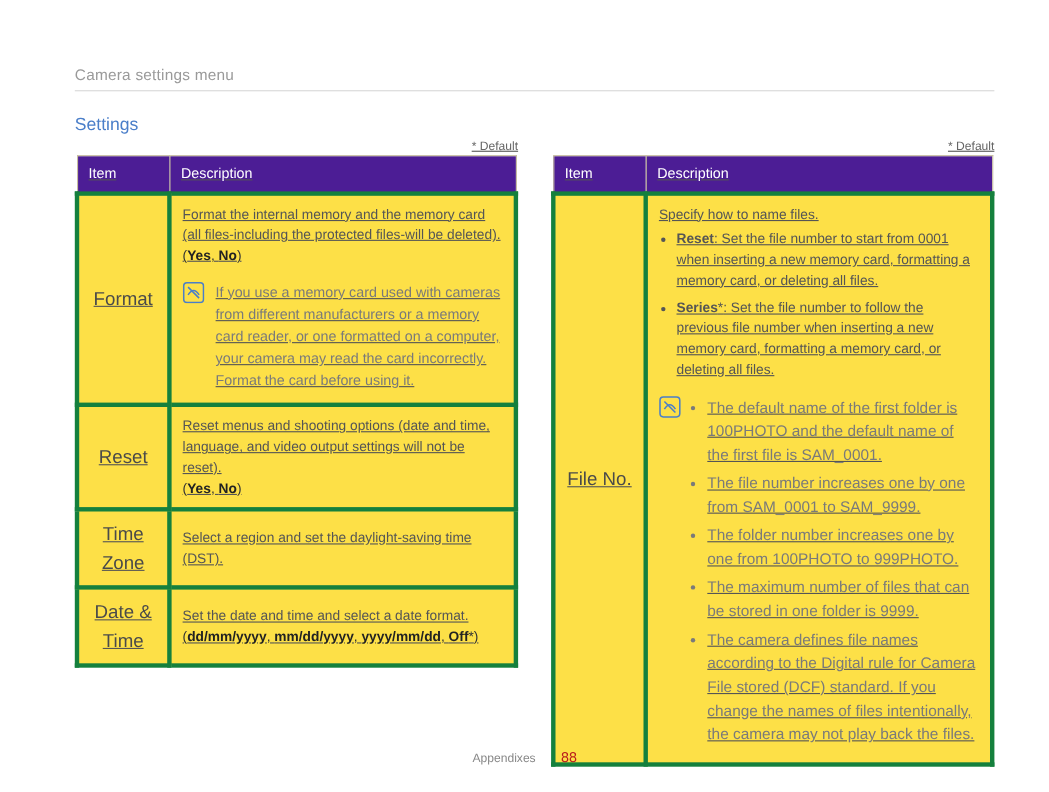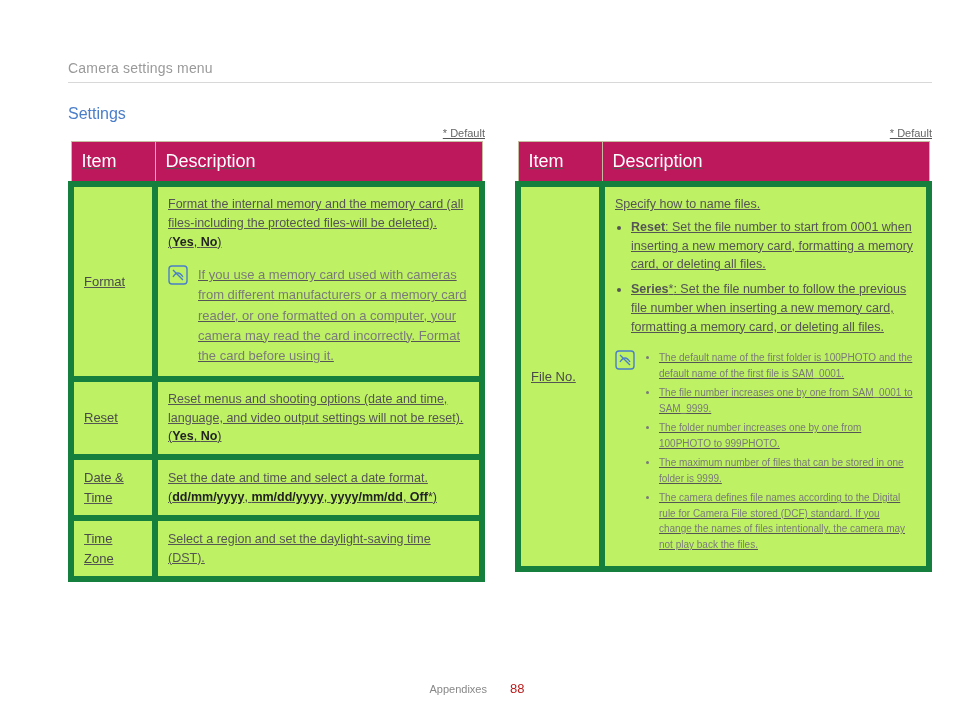--- a/index.html
+++ b/index.html
@@ -1,34 +1,34 @@
 <!DOCTYPE html>
 <html><head>
 <meta charset="utf-8">
 <style>
   * { box-sizing: border-box; margin: 0; padding: 0; }
   html, body { width: 954px; height: 720px; background: #fff; font-family: Arial, Helvetica, sans-serif; color: #555; }
-  .page { padding: 60px 22px 0 68px; position: relative; height: 720px; }
+  .page { padding: 60px 50px 0 68px; position: relative; height: 720px; }
   .breadcrumb { font-size: 14px; color: #9a9a9a; font-weight: 300; letter-spacing: .2px; }
   .rule { border: 0; border-top: 1px solid #d8d8d8; margin-top: 6px; }
   .title { color: #4a7ec9; font-size: 16px; font-weight: 400; margin-top: 22px; }
   .columns { display: flex; gap: 30px; margin-top: 4px; text-decoration: underline; }
   .col { flex: 1; }
   .default-note { text-align: right; font-size: 11px; color: #666; margin-bottom: 2px; }
   table { width: 100%; border-collapse: collapse; font-size: 12.5px; line-height: 1.5; }
-  thead th { background: #be185d; color: #fff; font-weight: 400; text-align: left; padding: 6px 10px; border: 1px solid #c6bda0; font-size: 18px; }
+  thead th { background: #4c1d95; color: #fff; font-weight: 400; text-align: left; padding: 6px 10px; border: 1px solid #c6bda0; font-size: 13px; }
   thead th:first-child { width: 84px; }
-  tbody td { border: 6px solid #15803d; background: #bef264; padding: 8px 10px; color: #555; vertical-align: middle; }
-  tbody td.itemcell { font-size: 13px; color: #4a4a4a; }
+  tbody td { border: 4px solid #15803d; background: #fde047; padding: 8px 10px; color: #555; vertical-align: middle; }
+  tbody td.itemcell { font-size: 17px; color: #4a4a4a; text-align: center; }
   .opts { color: #333; }
   .opts b { font-weight: 700; color: #222; }
   .note { display: flex; gap: 10px; margin-top: 10px; padding: 4px 2px 2px 0; }
   .note-icon { flex: 0 0 20px; }
   .note-text { font-size: 13px; color: #7a7a7a; line-height: 1.55; }
-  .note-ul { list-style: disc; padding-left: 14px; font-size: 10px; color: #7a7a7a; line-height: 1.55; }
+  .note-ul { list-style: disc; padding-left: 14px; font-size: 14px; color: #7a7a7a; line-height: 1.55; }
   .note-ul li { margin-bottom: 4px; }
   ul.desc-list { list-style: disc; padding-left: 16px; margin-top: 4px; }
   ul.desc-list li { margin-bottom: 6px; }
   .footer { position: absolute; bottom: 24px; left: 0; width: 100%; text-align: center; font-size: 11px; color: #888; }
   .footer .pg { color: #b91c1c; font-size: 13px; margin-left: 20px; }
 </style>
 </head>
 <body>
 
 <div class="page">
@@ -65,29 +65,29 @@
             </td>
           </tr>
           <tr>
             <td class="itemcell">Reset</td>
             <td>
               <span>Reset menus and shooting options (date and time, language, and video output settings will not be reset).</span><br>
               <span class="opts"><span>(</span><b>Yes</b><span>, </span><b>No</b><span>)</span></span>
             </td>
           </tr>
           <tr>
+            <td class="itemcell">Time Zone</td>
+            <td>Select a region and set the daylight-saving time (DST).</td>
+          </tr>
+          <tr>
             <td class="itemcell">Date &amp; Time</td>
             <td>
               <span>Set the date and time and select a date format.</span><br>
               <span class="opts"><span>(</span><b>dd/mm/yyyy</b><span>, </span><b>mm/dd/yyyy</b><span>, </span><b>yyyy/mm/dd</b><span>, </span><b>Off</b><span>*</span><span>)</span></span>
             </td>
-          </tr>
-          <tr>
-            <td class="itemcell">Time Zone</td>
-            <td>Select a region and set the daylight-saving time (DST).</td>
           </tr>
         </tbody>
       </table>
     </div>
 
     <div class="col">
       <div class="default-note">* Default</div>
       <table>
         <thead>
           <tr>

